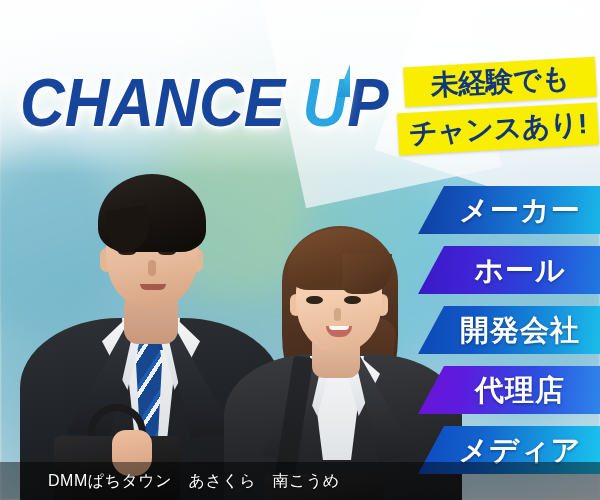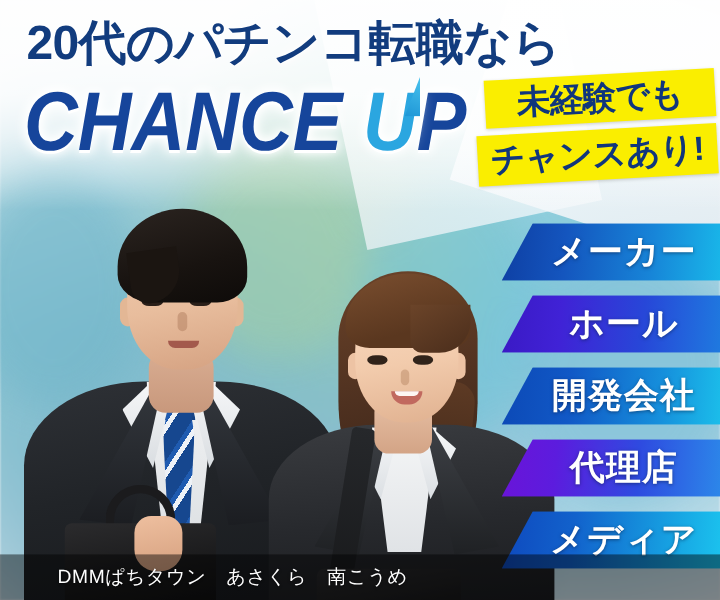--- a/index.html
+++ b/index.html
@@ -365,21 +365,20 @@
     <div class="browL"></div>
     <div class="browR"></div>
     <div class="eyeL"></div>
     <div class="eyeR"></div>
     <div class="nose"></div>
     <div class="mouth"></div>
     <div class="bangs"></div>
     <div class="bag"></div>
   </div>
 
-  <div class="headline">20代のパチンコ転職なら</div>
 
   <div class="logo"><span>CHANCE </span><span class="u">U</span><span>P</span></div>
 
   <div class="badge" id="badge1">
       <span>未経験でも</span>
     </div>
   <div class="badge" id="badge2">
       <span>チャンスあり!</span>
     </div>
 

